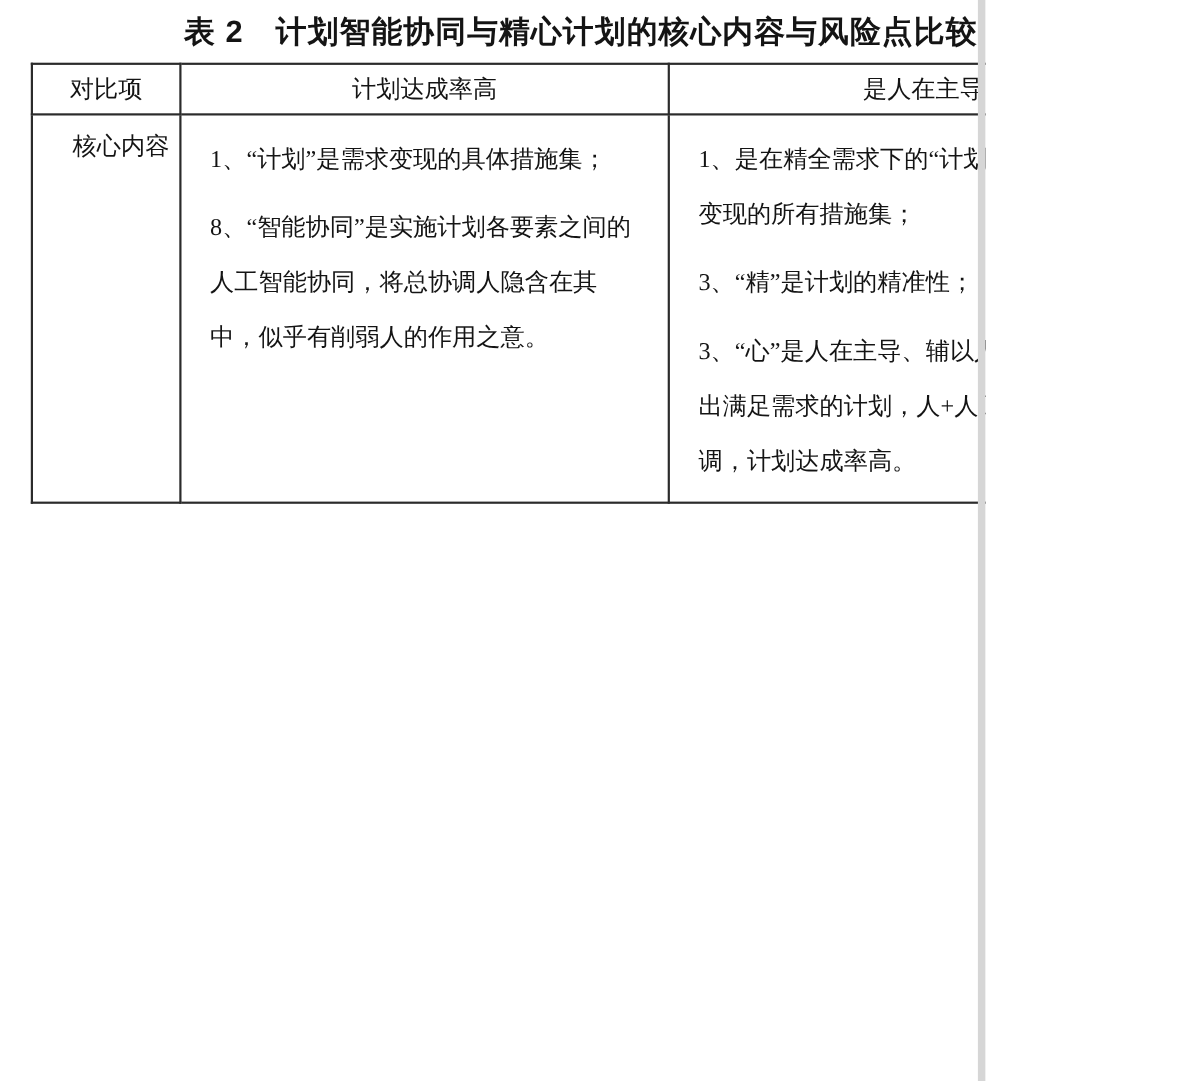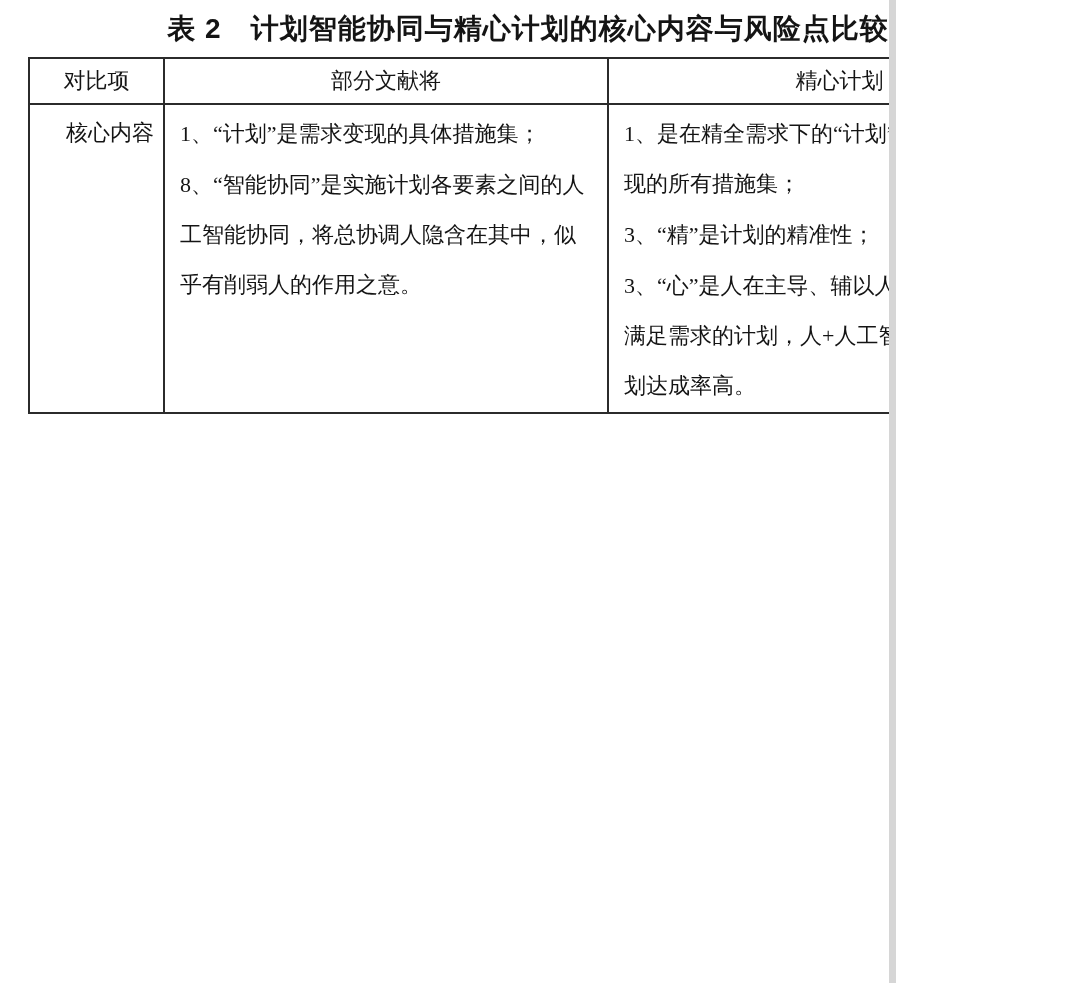--- a/index.html
+++ b/index.html
@@ -56,21 +56,21 @@
     text-align:center;
     vertical-align:top;
     padding:3px 2px 0 2px;
     line-height:50px;
   }
   td.content{
     vertical-align:top;
     padding:3px 12px 0 14px;
   }
   td.content p{
-    margin:1px;
+    margin:12px;
     line-height:50px;
     word-break:break-all;
     overflow-wrap:anywhere;
     text-align:left;
   }
   tr.row-core{height:300px;}
   tr.row-risk{height:347px;}
   tr.row-note{height:196px;}
   tr.row-note th,tr.row-note td{border-bottom-width:3px;}
   .edge-strip{
@@ -89,22 +89,22 @@
 
   <table class="cmp">
     <colgroup>
       <col style="width:135px">
       <col style="width:444px">
       <col style="width:463px">
     </colgroup>
     <thead>
       <tr>
         <th>对比项</th>
-        <th>部分文献将</th>
-        <th>精心计划</th>
+        <th>计划达成率高</th>
+        <th>是人在主导</th>
       </tr>
     </thead>
     <tbody>
       <tr class="row-core">
         <th class="rowlabel">核心内容</th>
         <td class="content">
           <p>1、“计划”是需求变现的具体措施集；</p>
           <p>8、“智能协同”是实施计划各要素之间的人工智能协同，将总协调人隐含在其中，似乎有削弱人的作用之意。</p>
         </td>
         <td class="content">

